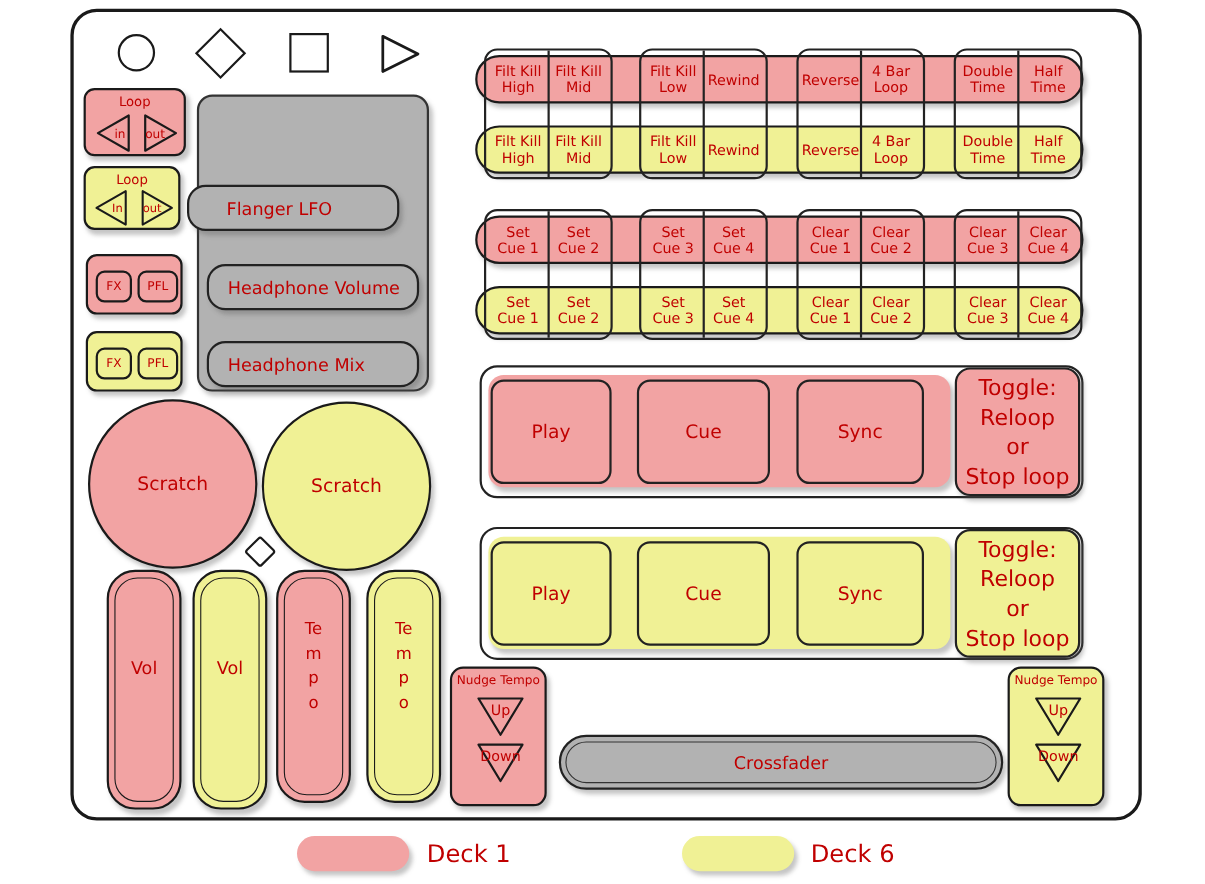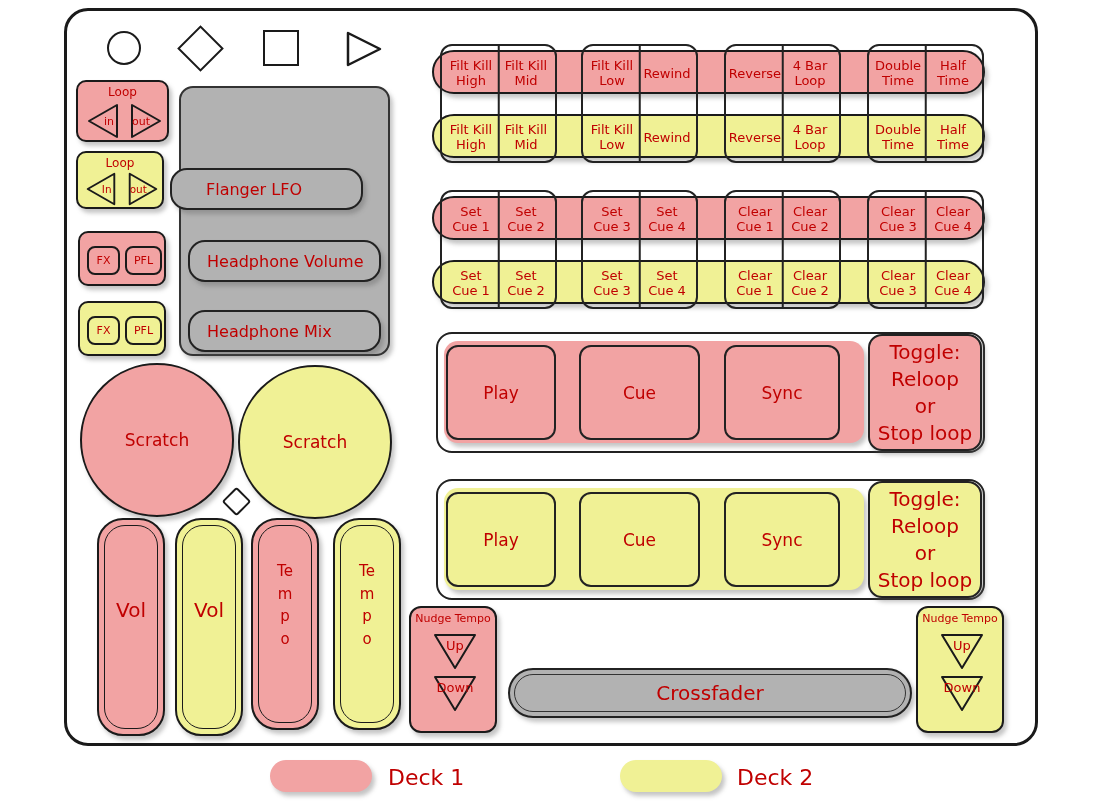--- a/index.html
+++ b/index.html
@@ -21,36 +21,36 @@
 
   .fx-btn{ border:2px solid var(--outline); border-radius:8px; display:flex; align-items:center; justify-content:center; font-size:11px; color:var(--label); background:transparent; }
 
   .mixer-panel{ background:var(--gray); border:2px solid #333; border-radius:14px; }
   .knob-bar{ width:193px; height:42px; background:var(--gray); border:2.5px solid #222; border-radius:17px; display:flex; align-items:center; padding-left:17px; font-size:16px; color:var(--label); }
 
   .scratch{ width:154px; height:154px; border-radius:50%; border:2.5px solid var(--outline); display:flex; align-items:center; justify-content:center; font-size:17px; color:var(--label);text-align:right; }
 
   .slider{ width:68px; border:2px solid var(--outline); border-radius:26px; }
   .slider::before{ content:""; position:absolute; inset:5px; border:1.5px solid var(--outline); border-radius:21px; }
-  .slider-label{ position:absolute; left:0; width:100%; text-align:center; font-size:20px; color:var(--label); }
+  .slider-label{ position:absolute; left:0; width:100%; text-align:center; font-size:16px; color:var(--label); }
   .tempo-label{ position:absolute; left:0; right:0; margin:auto; width:16px; word-break:break-all; line-height:1.5; text-align:center; font-size:15px; color:var(--label); }
 
   .strip{ border:2px solid var(--outline); border-radius:22px; }
   .grid-group{ width:117px; height:119px; border:2.5px solid #222; border-radius:12px; }
   .grid-group::after{ content:""; position:absolute; left:50%; top:0; bottom:0; width:2.5px; background:#222; transform:translateX(-50%); }
   .gcell{ position:absolute; width:56px; height:44px; display:flex; align-items:center; justify-content:center; text-align:center; font-size:13px; line-height:1.12; white-space:pre-line; color:var(--label); }
   .tl{ left:1px; top:6px; } .tr{ right:1px; top:6px; }
   .bl{ left:1px; top:70px; } .br{ right:1px; top:70px; }
 
   .t-frame{ border:2px solid #222; border-radius:16px; background:#fff; }
   .t-strip{ border-radius:14px; }
   .t-btn{ border:2.5px solid #222; border-radius:12px; display:flex; align-items:center; justify-content:center; font-size:17px; color:var(--label); }
   .toggle-btn{ border:2.5px solid #222; border-radius:14px; display:flex; align-items:center; justify-content:center; text-align:center; font-size:20px; line-height:1.35; white-space:pre-line; color:var(--label); }
 
-  .xfader{ background:var(--gray); border:2.5px solid #222; border-radius:25px; display:flex; align-items:center; justify-content:center; font-size:20px; color:var(--label); }
+  .xfader{ background:var(--gray); border:2.5px solid #222; border-radius:25px; display:flex; align-items:center; justify-content:center; font-size:16px; color:var(--label); }
   .xfader::before{ content:""; position:absolute; inset:4px; border:1.5px solid #333; border-radius:20px; }
 
   .legend-pill{ border-radius:16px; }
   .legend-text{ font-size:22px; color:var(--label); }
 
   svg text{ font-family:"DejaVu Sans","Liberation Sans",sans-serif; fill:var(--label); }
 </style>
 </head>
 <body>
 
@@ -249,15 +249,15 @@
     </svg>
     <svg class="abs" style="left:20px;top:66px;" width="48" height="40" viewBox="0 0 48 40">
       <polygon points="4,3 44,3 24,36" fill="none" stroke="#1a1a1a" stroke-width="2" stroke-linejoin="round"></polygon>
       <text x="24" y="18" text-anchor="middle" font-size="13">Down</text>
     </svg>
   </div>
 
   <div class="abs pink legend-pill shadow" style="left:270px;top:760px;width:102px;height:32px;"></div>
   <span class="abs legend-text" style="left:388px;top:765px;">Deck 1</span>
   <div class="abs yellow legend-pill shadow" style="left:620px;top:760px;width:102px;height:32px;"></div>
-  <span class="abs legend-text" style="left:737px;top:765px;">Deck 2</span>
+  <span class="abs legend-text" style="left:737px;top:765px;">Deck 6</span>
 
 </div>
 
 </body></html>

